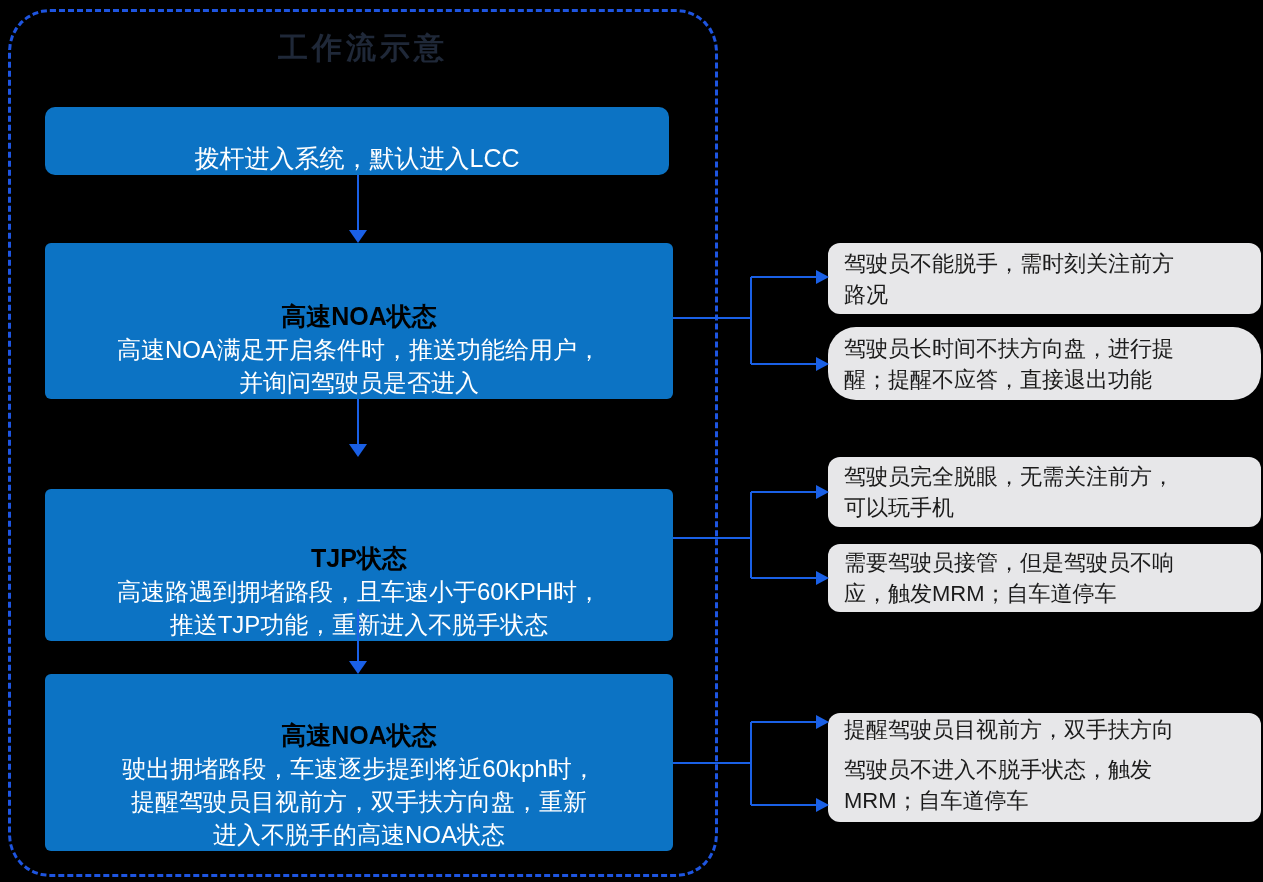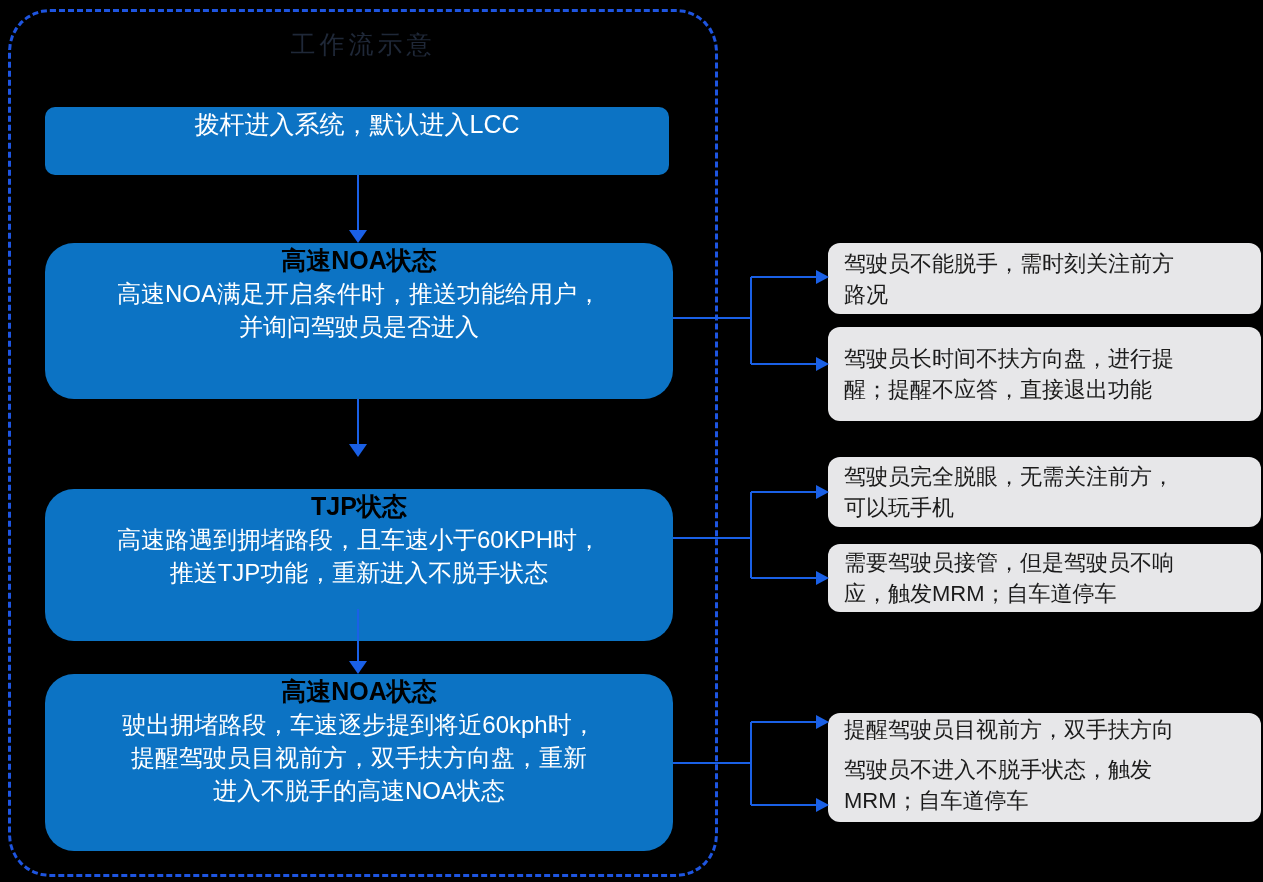--- a/index.html
+++ b/index.html
@@ -19,31 +19,31 @@
   .canvas{position:relative;width:1263px;height:882px;background:var(--page-bg);overflow:hidden;}
 
   .frame{
     position:absolute;left:8px;top:9px;width:710px;height:868px;
     border:3px dashed var(--frame-border);
     border-radius:42px;
   }
   .diagram-title{
     position:absolute;left:8px;top:28px;width:710px;
     text-align:center;
-    font-size:25px;letter-spacing:4px;font-weight:400;
+    font-size:30px;letter-spacing:4px;font-weight:700;
     color:var(--title-color);
   }
 
   .node{
     position:absolute;background:var(--box-fill);
-    display:flex;flex-direction:column;justify-content:flex-start;align-items:center;
+    display:flex;flex-direction:column;justify-content:flex-end;align-items:center;
     text-align:center;
   }
   .node-rect{border-radius:10px;}
-  .node-round{border-radius:29px;}
+  .node-round{border-radius:6px;}
   .node-heading{
     color:var(--step-heading);font-weight:bold;font-size:25px;line-height:34px;
   }
   .node-body{
     color:var(--step-body);font-size:24px;line-height:33px;white-space:pre-line;
   }
   .node-body-single{
     color:var(--step-body);font-size:25px;line-height:34px;white-space:pre-line;
   }
 
@@ -87,21 +87,21 @@
 
   <div class="node node-round" style="left:45px;top:674px;width:628px;height:177px;">
     <div class="node-heading">高速NOA状态</div>
     <div class="node-body">驶出拥堵路段，车速逐步提到将近60kph时，
 提醒驾驶员目视前方，双手扶方向盘，重新
 进入不脱手的高速NOA状态</div>
   </div>
 
   <div class="callout" style="top:243px;height:71px;">驾驶员不能脱手，需时刻关注前方
 路况</div>
-  <div class="callout" style="top:327px;height:94px;">驾驶员长时间不扶方向盘，进行提
+  <div class="callout" style="top:327px;height:73px;border-radius:28px;">驾驶员长时间不扶方向盘，进行提
 醒；提醒不应答，直接退出功能</div>
   <div class="callout" style="top:457px;height:70px;">驾驶员完全脱眼，无需关注前方，
 可以玩手机</div>
   <div class="callout" style="top:544px;height:68px;">需要驾驶员接管，但是驾驶员不响
 应，触发MRM；自车道停车</div>
   <div class="callout" style="top:686px;height:64px;margin-top:27px;">提醒驾驶员目视前方，双手扶方向
 盘，重新进入不脱手状态</div>
   <div class="callout" style="top:748px;height:74px;">驾驶员不进入不脱手状态，触发
 MRM；自车道停车</div>
 

